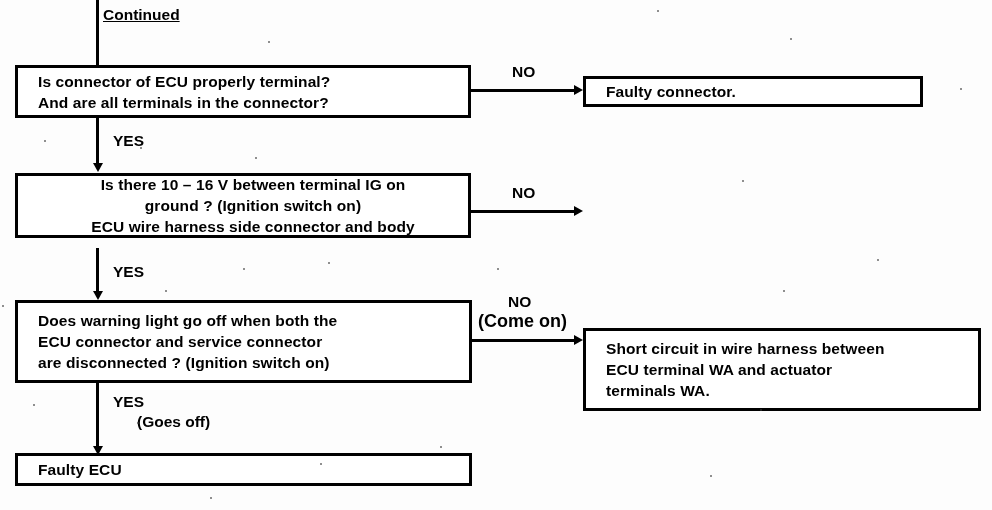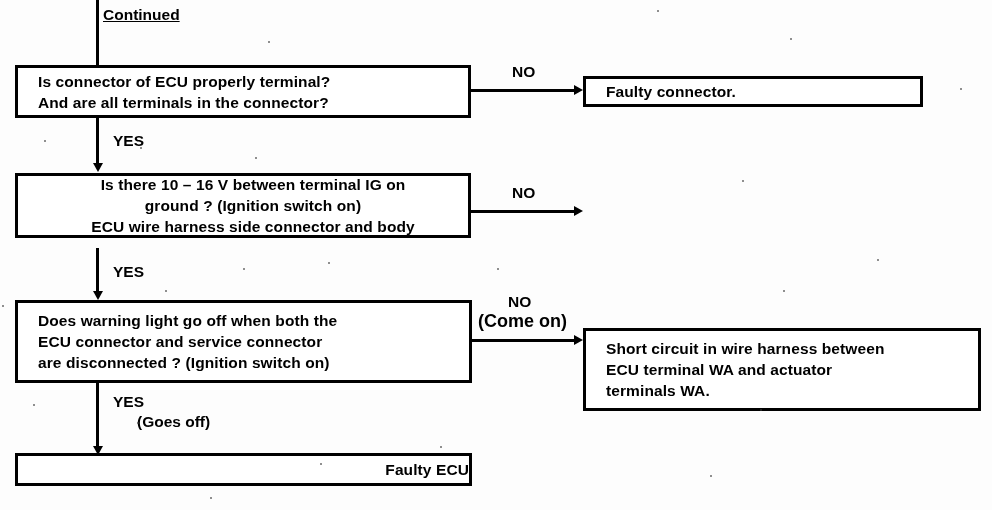--- a/index.html
+++ b/index.html
@@ -145,21 +145,21 @@
     <div class="line">Short circuit in wire harness between</div>
     <div class="line">ECU terminal WA and actuator</div>
     <div class="line">terminals WA.</div>
   </div>
 
   <div class="vline" style="left:96px; top:383px; height:66px;"></div>
   <div class="arrow-down" style="left:93px; top:446px;"></div>
   <div class="label" style="left:113px; top:392px;">YES</div>
   <div class="label" style="left:113px; top:412px;margin-left:24px;">(Goes off)</div>
 
-  <div class="box" style="left:15px; top:453px; width:457px; height:33px;align-items:flex-end;">
+  <div class="box" style="left:15px; top:453px; width:457px; height:33px;">
     <div class="line">Faulty ECU</div>
   </div>
 
   <div class="speck" style="left:657px; top:10px;"></div>
   <div class="speck" style="left:790px; top:38px;"></div>
   <div class="speck" style="left:268px; top:41px;"></div>
   <div class="speck" style="left:960px; top:88px;"></div>
   <div class="speck" style="left:44px; top:140px;"></div>
   <div class="speck" style="left:140px; top:147px;"></div>
   <div class="speck" style="left:255px; top:157px;"></div>

